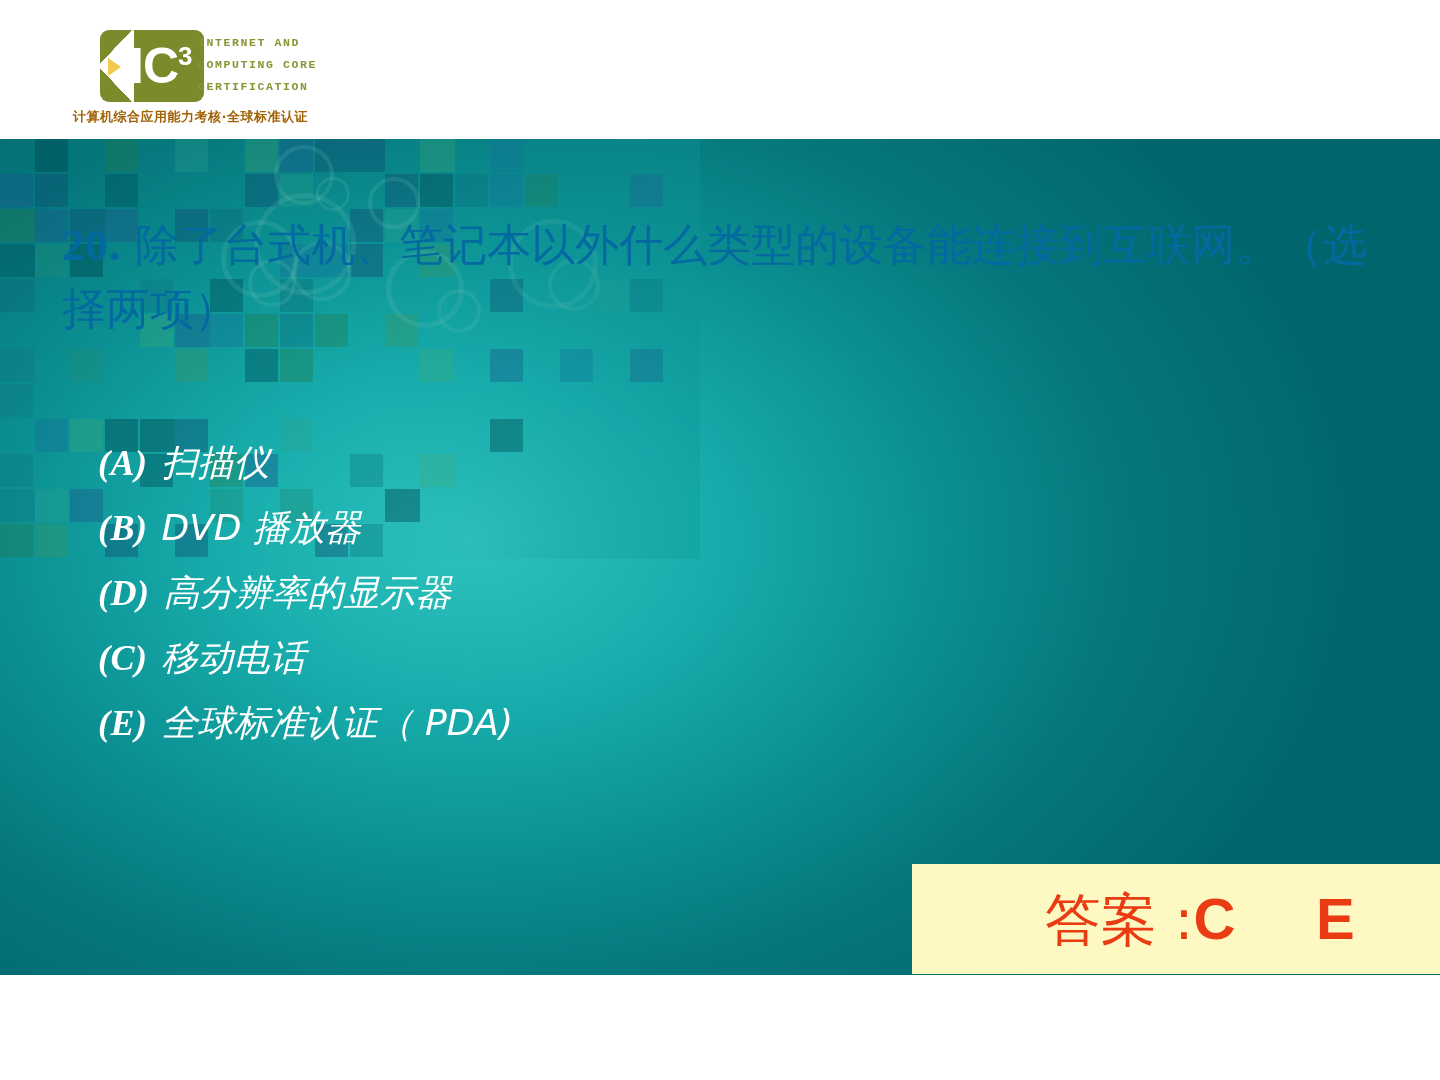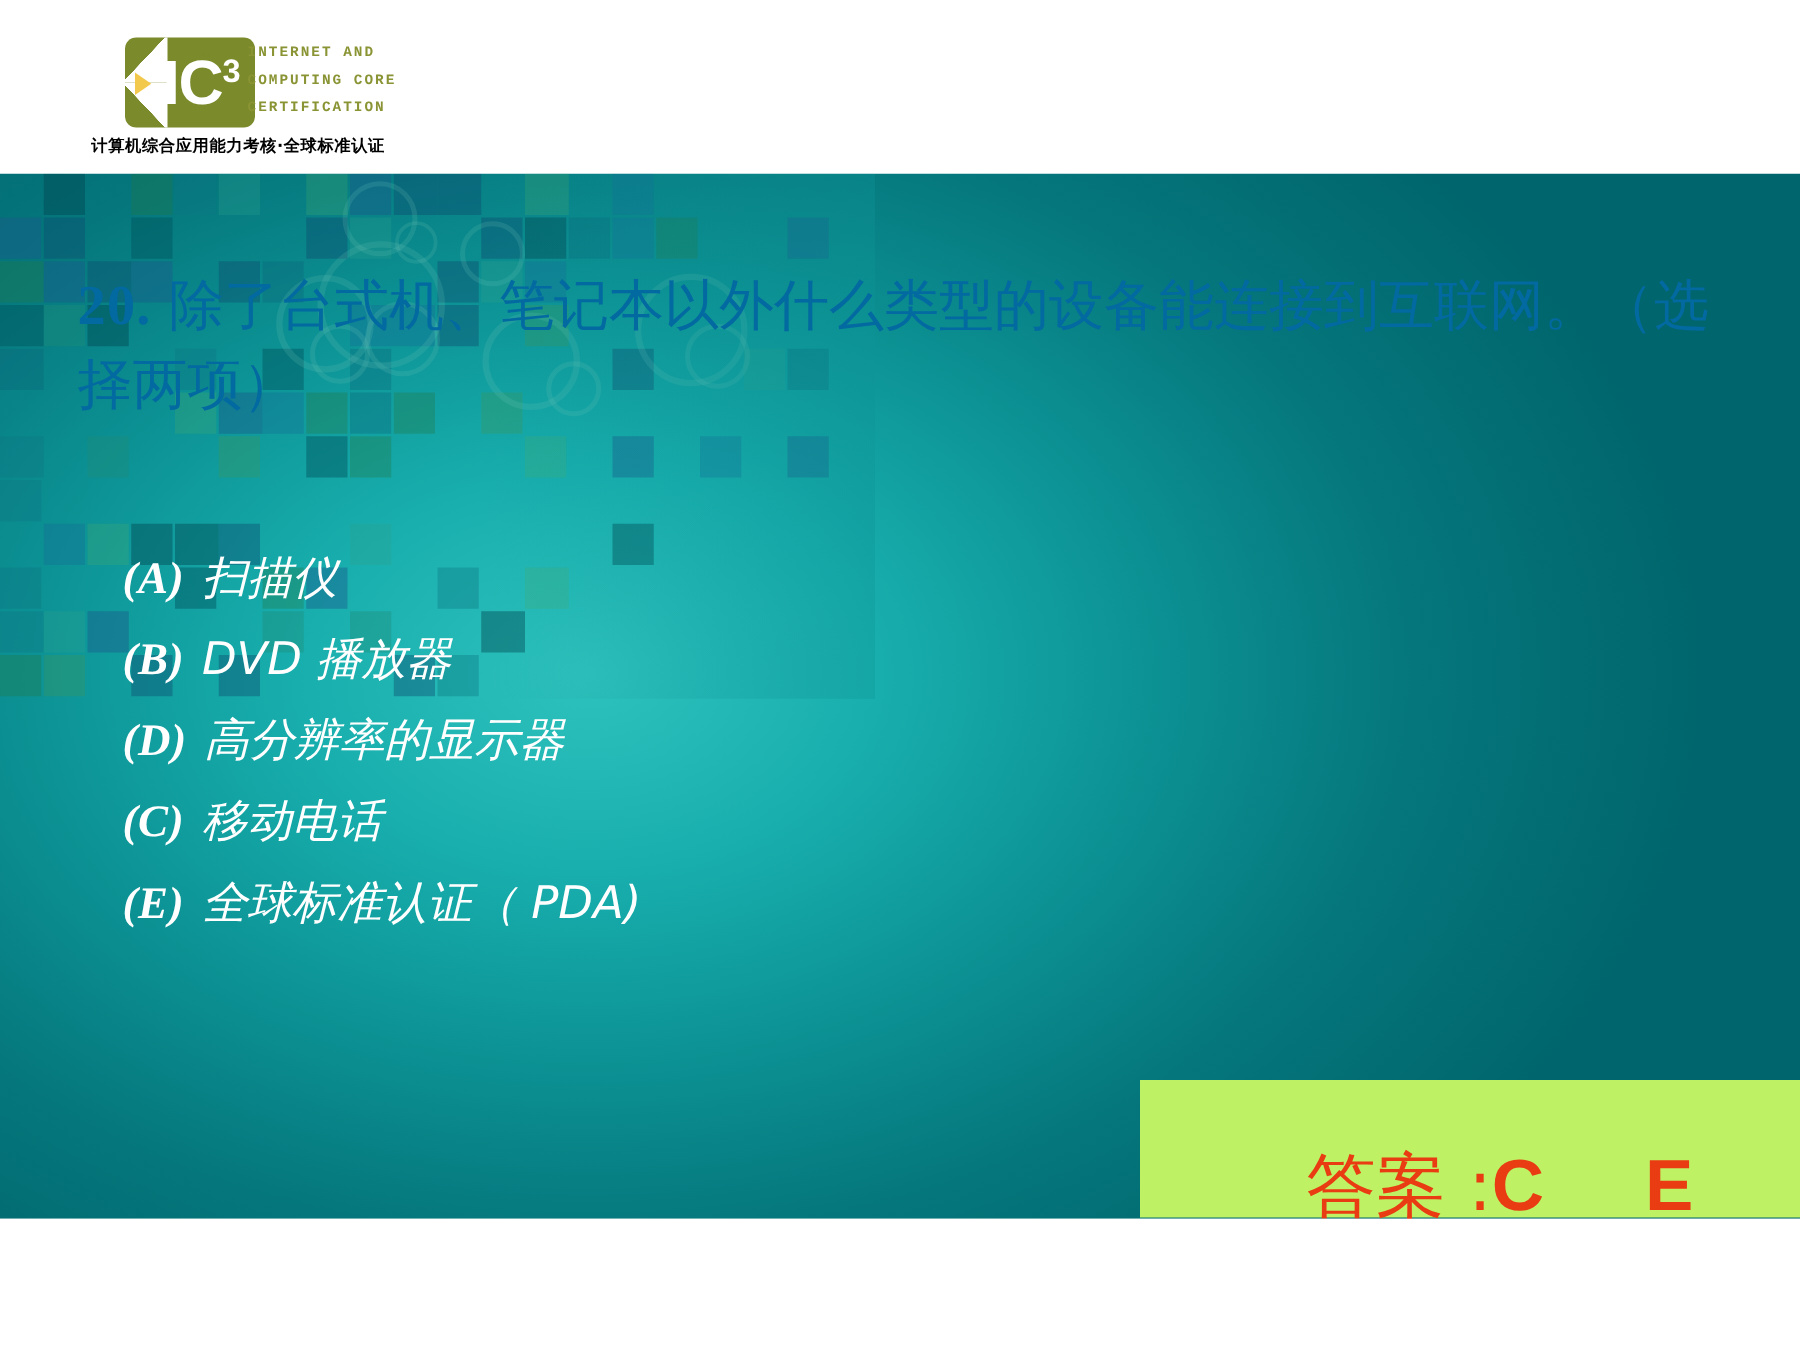--- a/index.html
+++ b/index.html
@@ -108,21 +108,21 @@
     font-size: 11.5px;
     font-weight: bold;
     letter-spacing: 1.6px;
     line-height: 22px;
     white-space: nowrap;
   }
   .logo-sub {
     position: absolute;
     left: 5px;
     top: 84px;
-    color: #000000;
+    color: #a16207;
     font-family: "DejaVu Sans", sans-serif;
     font-size: 13px;
     font-weight: bold;
     letter-spacing: 0.5px;
     white-space: nowrap;
   }
 
   
   .body-bg {
     position: absolute;
@@ -215,22 +215,23 @@
     padding-left: 14px;
   }
 
   
   .answer-box {
     position: absolute;
     left: 912px;
     top: 864px;
     width: 528px;
     height: 110px;
-    background: #bef264;
+    background: #fef9c3;
     display: flex;
+    align-items: center;
   }
   .answer-text {
     padding-left: 26px;
     color: #ea3c13;
     font-family: "DejaVu Sans", sans-serif;
     font-size: 56px;
     font-weight: normal;
     white-space: pre;
     line-height: 1;
   }

